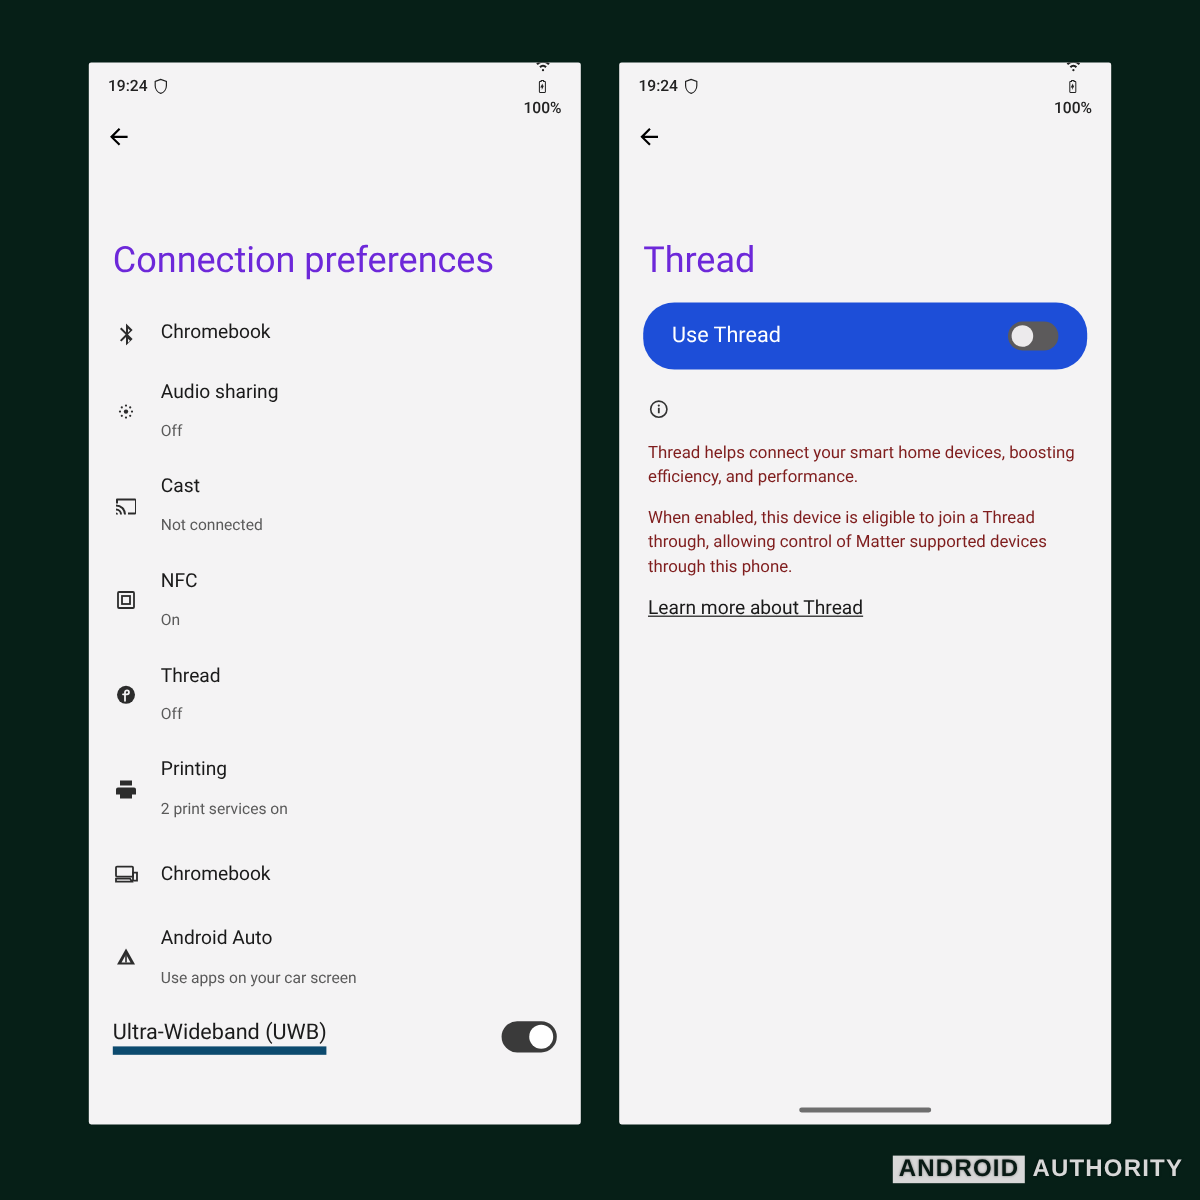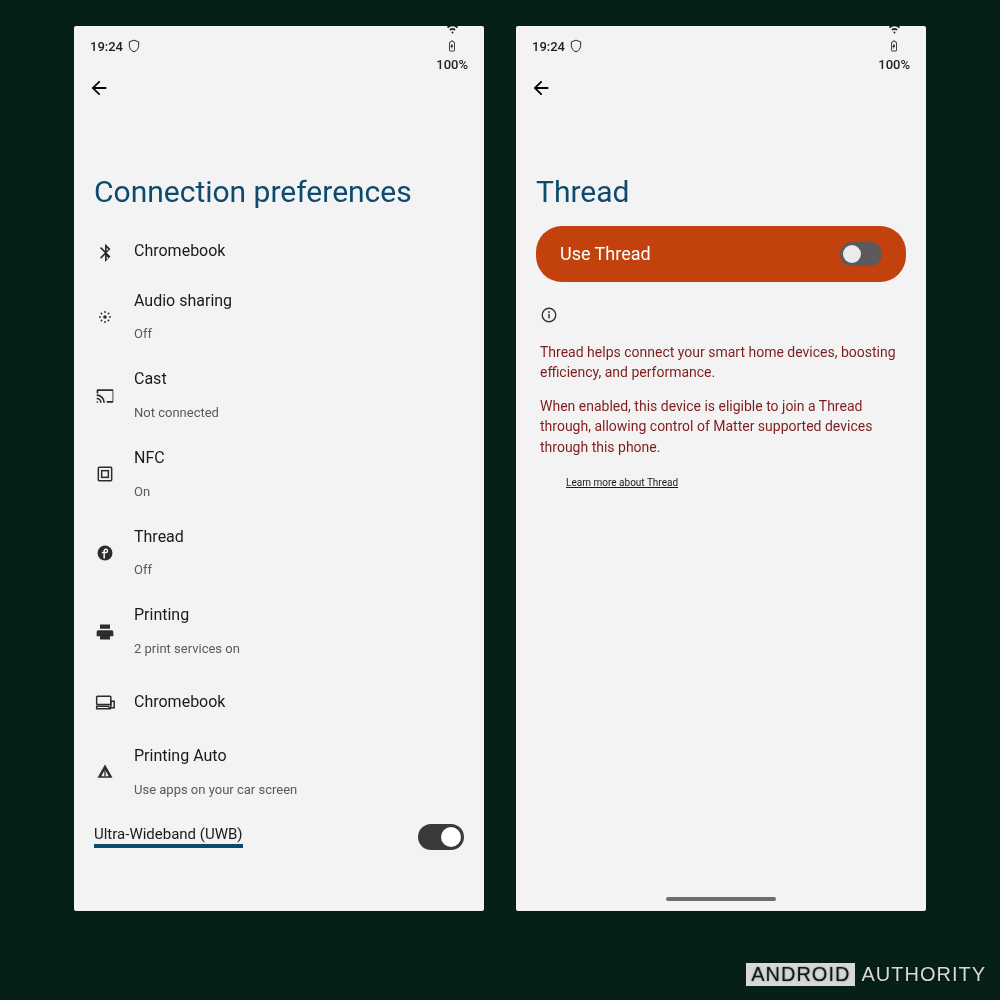--- a/index.html
+++ b/index.html
@@ -5,21 +5,21 @@
   html,body{margin:0;padding:0;}
   body{
     width:1000px;height:1000px;
     background:#061f17;
     font-family:Roboto,"Helvetica Neue",Arial,sans-serif;
     -webkit-font-smoothing:antialiased;
     overflow:hidden;
     position:relative;
     color:#1b1b1b;
   }
-  .stage{display:flex;gap:32px;justify-content:center;padding:26px 0 0;align-items:center;}
+  .stage{display:flex;gap:32px;justify-content:center;padding:52px 0 0;align-items:center;}
   .phone{
     width:410px;height:885px;
     background:#f4f3f4;
     border-radius:2px;
     overflow:hidden;
     position:relative;
     box-shadow:0 0 0 1px rgba(0,0,0,.04);
   }
   
   .statusbar{
@@ -34,21 +34,21 @@
   .sb-icon{display:inline-flex;}
   .sb-icon svg{display:block;}
   
   .toolbar{padding:18px 13px 0;}
   .back-btn{
     width:24px;height:24px;display:inline-flex;align-items:center;justify-content:center;
     border:none;background:none;padding:0;cursor:pointer;
   }
   
   .title{
-    font-size:30px;font-weight:400;color:#0c4a6e;
+    font-size:30px;font-weight:400;color:#6d28d9;
     padding:72px 20px 16px 20px;line-height:1.15;
   }
   
   .list{}
   .list-item{
     display:flex;align-items:center;
     padding:13px 20px;
     gap:18px;
     cursor:pointer;
     min-height:36px;
@@ -61,72 +61,72 @@
   }
   .li-icon svg{display:block;}
   .li-texts{display:flex;flex-direction:column;min-width:0;}
   .li-title{font-size:16px;color:#1a1a1a;line-height:1.3;}
   .li-sub{font-size:13px;color:#5a5a5a;line-height:1.3;margin-top:15px;}
   .uwb-row{
     padding:12px 20px 0;
     display:flex;align-items:center;gap:10px;
   }
   .uwb-label{
-    font-size:15px;
-    border-bottom:4px solid #0c4a6e;
+    font-size:18px;
+    border-bottom:7px solid #0c4a6e;
     padding-bottom:1px;
   }
   .uwb-toggle{
     margin-left:auto;
     width:46px;height:26px;border-radius:26px;
     background:#3a3a3a;
     position:relative;
   }
   .uwb-toggle::after{
     content:"";position:absolute;right:3px;top:3px;
     width:20px;height:20px;border-radius:50%;background:#fff;
   }
   
   .pill{
     margin:0 20px 18px;
-    background:#c2410c;border-radius:26px;
+    background:#1d4ed8;border-radius:26px;
     height:56px;padding:0 24px;
     display:flex;align-items:center;
     color:#fff;font-size:18px;
   }
   .pill .pill-toggle{
     margin-left:auto;
     width:42px;height:24px;border-radius:24px;background:#5c5a5b;
     position:relative;
   }
   .pill .pill-toggle::after{
     content:"";position:absolute;left:3px;top:3px;
     width:18px;height:18px;border-radius:50%;background:#eceaec;
   }
   .info-block{padding:6px 24px 0;}
   .info-icon{width:18px;height:18px;color:#333;}
   .info-text{
     margin-top:14px;
     font-size:14px;line-height:1.45;color:#7f1d1d;
   }
   .info-text p{margin:0 0 14px;}
-  .info-link{color:#1a1a1a;font-size:10px;margin-left:26px;}
+  .info-link{color:#1a1a1a;font-size:16px;}
   .navbar{
     position:absolute;left:0;right:0;bottom:10px;
     display:flex;justify-content:center;
   }
   .navbar .pill-bar{
     width:110px;height:4px;border-radius:4px;background:#6e6e6e;
   }
   
   .watermark{
     position:absolute;right:14px;bottom:14px;
     display:flex;gap:6px;align-items:center;
     font-family:"Arial Black",Arial,sans-serif;
-    font-size:20px;letter-spacing:1px;font-weight:400;
+    font-size:20px;letter-spacing:1px;font-weight:700;
     color:#d8d8d8;text-shadow:0 0 2px rgba(0,0,0,.5);
   }
   .watermark .wm-tag{
     background:#d8d8d8;color:#081a14;padding:0 5px;
   }
 </style>
 </head>
 <body>
 
 <svg width="0" height="0" style="position:absolute">
@@ -304,21 +304,21 @@
             <span class="li-title">Chromebook</span>
           </span>
         </div>
         <div class="list-item">
           <span class="li-icon">
             <svg width="20" height="20" viewBox="0 0 24 24">
               <use href="#i-androidauto"></use>
             </svg>
           </span>
           <span class="li-texts">
-            <span class="li-title">Printing Auto</span>
+            <span class="li-title">Android Auto</span>
             <span class="li-sub">Use apps on your car screen</span>
           </span>
         </div>
       </div>
     <div class="uwb-row">
       <span class="uwb-label">Ultra-Wideband (UWB)</span>
       <span class="uwb-toggle"></span>
     </div>
   </div>
 

